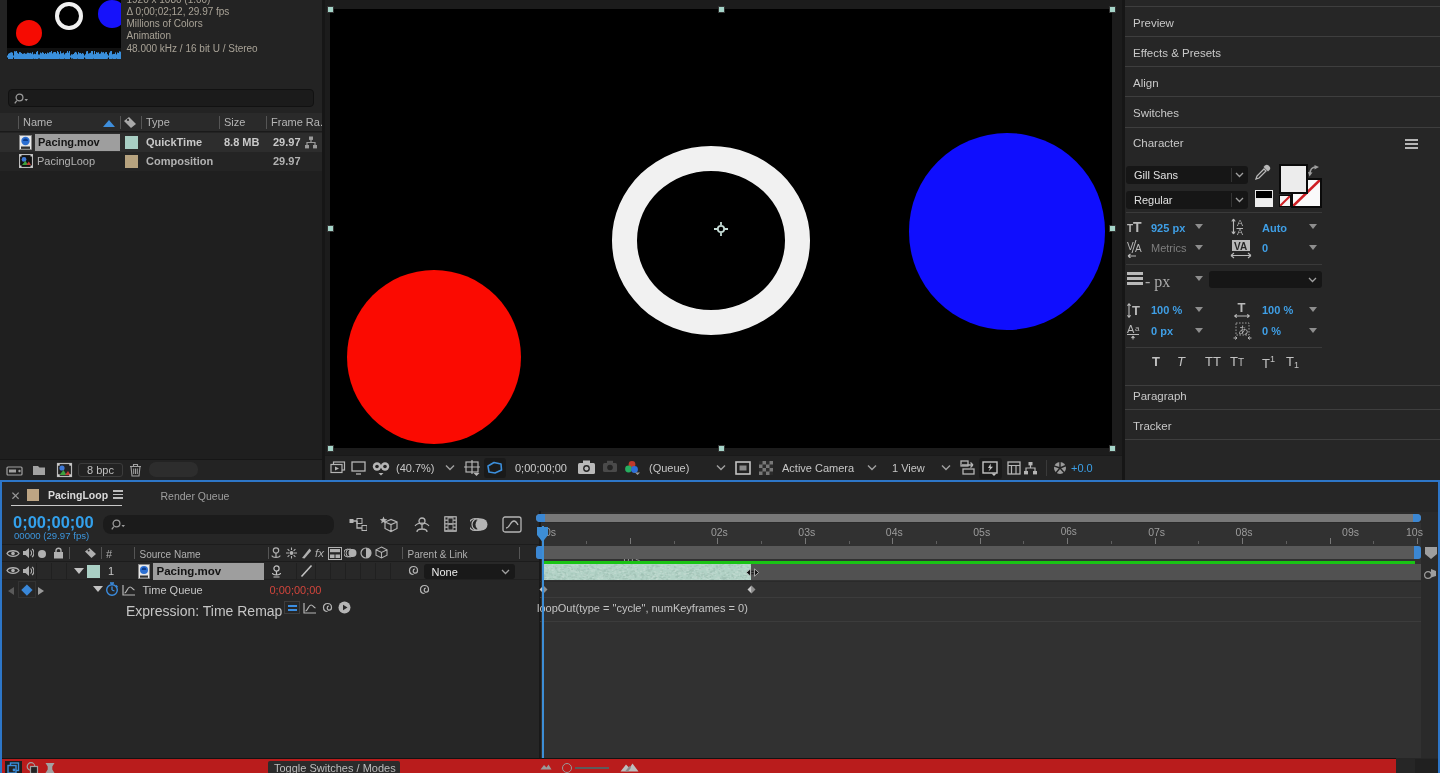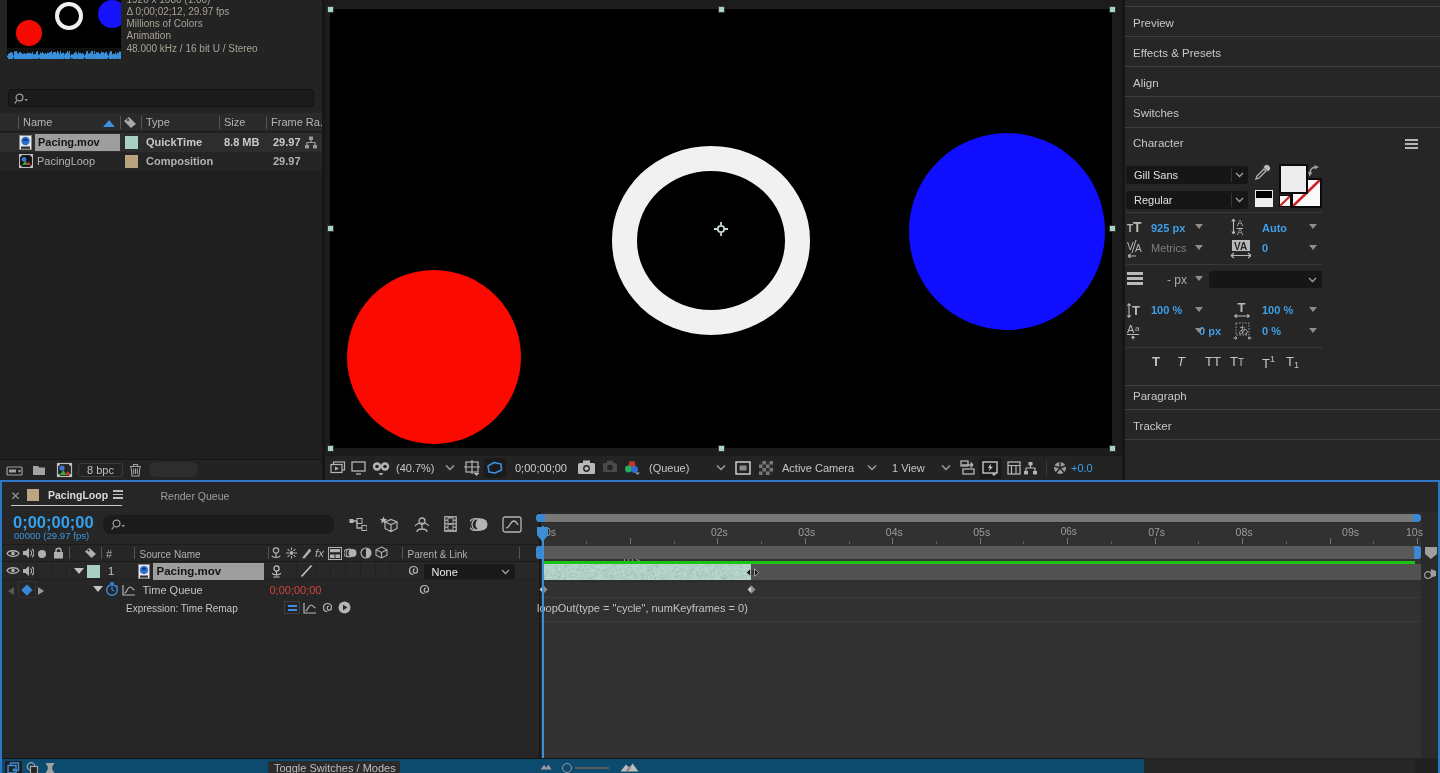--- a/index.html
+++ b/index.html
@@ -361,21 +361,21 @@
       <path d="M1 3.5 H21 M1 3.5 L4 1 M1 3.5 L4 6 M21 3.5 L18 1 M21 3.5 L18 6" stroke="#b9b9b9" stroke-width="1.1" fill="none"></path>
     </svg>
     <div class="txt" style="left:137px;top:242px;color:#3f9fe6;font-weight:bold;font-size:11px;">0</div>
     <div class="abs" style="left:184px;top:245px;width:0;height:0;border-left:4.5px solid transparent;border-right:4.5px solid transparent;border-top:5.5px solid #8e8e8e;"></div>
 
     <div class="abs" style="left:1px;top:264px;width:196px;height:1px;background:#3a3a3a;"></div>
 
     <div class="abs" style="left:2px;top:272px;width:16px;height:2.6px;background:#b9b9b9;"></div>
     <div class="abs" style="left:2px;top:277px;width:16px;height:2.6px;background:#b9b9b9;"></div>
     <div class="abs" style="left:2px;top:282px;width:16px;height:2.6px;background:#b9b9b9;"></div>
-    <div class="txt" style="left:42px;top:273px;color:#ababab;font-size:12px;">- px</div>
+    <div class="txt" style="left:20px;top:273px;color:#ababab;font-size:16px;font-family:Liberation Serif, serif;">- px</div>
     <div class="abs" style="left:70px;top:276px;width:0;height:0;border-left:4.5px solid transparent;border-right:4.5px solid transparent;border-top:5.5px solid #8e8e8e;"></div>
     <div class="abs" style="left:84px;top:271px;width:113px;height:17px;background:#161616;border-radius:3px;">
       <svg class="abs" style="left:99px;top:6px;" width="9" height="6">
           <path d="M1 1 L4.5 4.5 L8 1" stroke="#a0a0a0" stroke-width="1.3" fill="none"></path>
         </svg>
     </div>
 
     <svg class="abs" style="left:2px;top:302px;" width="18" height="17" viewBox="0 0 18 17">
       <text x="5" y="13" font-family="Liberation Sans" font-size="13" fill="#b9b9b9" font-weight="bold">T</text>
       <path d="M2 1.5 V15.5 M2 1.5 L0.4 3.8 M2 1.5 L3.6 3.8 M2 15.5 L0.4 13.2 M2 15.5 L3.6 13.2" stroke="#b9b9b9" stroke-width="1.1" fill="none"></path>
@@ -388,21 +388,21 @@
     </svg>
     <div class="txt" style="left:137px;top:304px;color:#3f9fe6;font-weight:bold;font-size:11px;">100 %</div>
     <div class="abs" style="left:184px;top:307px;width:0;height:0;border-left:4.5px solid transparent;border-right:4.5px solid transparent;border-top:5.5px solid #8e8e8e;"></div>
 
     <svg class="abs" style="left:2px;top:323px;" width="18" height="17" viewBox="0 0 18 17">
       <text x="0" y="10" font-family="Liberation Sans" font-size="11" fill="#b9b9b9">A</text>
       <text x="8" y="8" font-family="Liberation Sans" font-size="8" fill="#b9b9b9">a</text>
       <path d="M0 11.5 H12" stroke="#b9b9b9" stroke-width="1"></path>
       <path d="M6 16.5 V13 M6 13 L4.5 15 M6 13 L7.5 15" stroke="#b9b9b9" stroke-width="1.1" fill="none"></path>
     </svg>
-    <div class="txt" style="left:26px;top:325px;color:#3f9fe6;font-weight:bold;font-size:11px;margin-left:48px;">0 px</div>
+    <div class="txt" style="left:26px;top:325px;color:#3f9fe6;font-weight:bold;font-size:11px;">0 px</div>
     <div class="abs" style="left:70px;top:328px;width:0;height:0;border-left:4.5px solid transparent;border-right:4.5px solid transparent;border-top:5.5px solid #8e8e8e;"></div>
     <svg class="abs" style="left:108px;top:322px;" width="20" height="18" viewBox="0 0 20 18">
       <rect x="3" y="1" width="13" height="12" fill="none" stroke="#9a9a9a" stroke-width="1" stroke-dasharray="1.6 1.4"></rect>
       <text x="5.5" y="11" font-family="Liberation Sans" font-size="10" fill="#b9b9b9">あ</text>
       <path d="M0.5 16 H4 M4 16 L2.2 14.5 M4 16 L2.2 17.5 M18.5 16 H15 M15 16 L16.8 14.5 M15 16 L16.8 17.5" stroke="#b9b9b9" stroke-width="1" fill="none"></path>
     </svg>
     <div class="txt" style="left:137px;top:325px;color:#3f9fe6;font-weight:bold;font-size:11px;">0 %</div>
     <div class="abs" style="left:184px;top:328px;width:0;height:0;border-left:4.5px solid transparent;border-right:4.5px solid transparent;border-top:5.5px solid #8e8e8e;"></div>
 
     <div class="abs" style="left:1px;top:347px;width:196px;height:1px;background:#3a3a3a;"></div>
@@ -606,21 +606,21 @@
     <svg class="abs" style="left:121.5px;top:104px;" width="14" height="12" viewBox="0 0 14 12">
       <path d="M1 1 V11 H13" stroke="#b5b5b5" stroke-width="1.2" fill="none"></path>
       <path d="M2.5 9 C5 9 5 3 8 3 C10 3 10.5 5.5 12.5 6" stroke="#b5b5b5" stroke-width="1.2" fill="none"></path>
     </svg>
     <div class="txt" style="left:142.5px;top:103.5px;color:#c6c6c6;font-size:11px;">Time Queue</div>
     <div class="txt" style="left:269.5px;top:103.5px;color:#d2453c;font-size:11px;">0;00;00;00</div>
     <svg class="abs" style="left:418px;top:103px;" width="13" height="13" viewBox="0 0 13 13">
       <path d="M6.5 10.5 C4 10.5 2.5 8.8 2.5 6.5 C2.5 4.2 4.2 2.5 6.5 2.5 C8.8 2.5 10.5 4.2 10.5 6.5 C10.5 8 9.5 9.2 8.2 9.2 C7 9.2 6.2 8.2 6.2 7 C6.2 6 6.9 5.2 7.8 5.2" fill="none" stroke="#b5b5b5" stroke-width="1.2"></path>
     </svg>
 
-    <div class="txt" style="left:126px;top:122.5px;color:#c6c6c6;font-size:10px;">Expression: Time Remap</div>
+    <div class="txt" style="left:126px;top:122.5px;color:#c6c6c6;font-size:14px;">Expression: Time Remap</div>
     <div class="abs" style="left:284px;top:121px;width:16px;height:12.5px;border:1px solid #3e3e3e;">
       <div class="abs" style="left:2.5px;top:2.5px;width:9px;height:2.2px;background:#3b8de0;"></div>
       <div class="abs" style="left:2.5px;top:6.5px;width:9px;height:2.2px;background:#3b8de0;"></div>
     </div>
     <svg class="abs" style="left:302.5px;top:122px;" width="14" height="12" viewBox="0 0 14 12">
       <path d="M1 1 V11 H13" stroke="#b5b5b5" stroke-width="1.2" fill="none"></path>
       <path d="M2.5 9 C5 9 5 3 8 3 C10 3 10.5 5.5 12.5 6" stroke="#b5b5b5" stroke-width="1.2" fill="none"></path>
     </svg>
     <svg class="abs" style="left:321px;top:121px;" width="13" height="13" viewBox="0 0 13 13">
       <path d="M6.5 10.5 C4 10.5 2.5 8.8 2.5 6.5 C2.5 4.2 4.2 2.5 6.5 2.5 C8.8 2.5 10.5 4.2 10.5 6.5 C10.5 8 9.5 9.2 8.2 9.2 C7 9.2 6.2 8.2 6.2 7 C6.2 6 6.9 5.2 7.8 5.2" fill="none" stroke="#b5b5b5" stroke-width="1.2"></path>
@@ -1609,21 +1609,21 @@
 
     <div class="abs" style="left:540px;top:100.5px;width:881px;height:1px;background:#2a2a2a;"></div>
     <div class="abs" style="left:540px;top:117px;width:881px;height:1px;background:#3c3c3c;"></div>
     <div class="abs" style="left:540px;top:140.5px;width:881px;height:1px;background:#3c3c3c;"></div>
 
     <div class="abs" style="left:542px;top:46px;width:1.6px;height:231.5px;background:#3d8ed6;"></div>
     <svg class="abs" style="left:536.2px;top:46px;" width="13" height="17" viewBox="0 0 13 17">
       <path d="M1 1 H12 V9 L6.5 16 L1 9 Z" fill="#3d8ed6"></path>
     </svg>
 
-    <div class="abs" style="left:0;top:277.5px;width:1144px;height:15.5px;background:#0c4a6e;border-top:1.2px solid #131313;">
+    <div class="abs" style="left:0;top:277.5px;width:1396px;height:15.5px;background:#b91c1c;border-top:1.2px solid #131313;">
       <div class="abs" style="left:1415px;top:0;width:23px;height:15.5px;background:#202020;"></div>
       <div class="abs" style="left:5px;top:2px;width:17px;height:13px;background:#1e1e1e;"></div>
       <svg class="abs" style="left:7px;top:3px;" width="13" height="12" viewBox="0 0 13 12">
         <rect x="3.5" y="1" width="8" height="7.5" fill="none" stroke="#3c8fdc" stroke-width="1.4"></rect>
         <rect x="1" y="3.5" width="8" height="7.5" fill="#232323" stroke="#3c8fdc" stroke-width="1.4"></rect>
         <circle cx="7" cy="8" r="1.4" fill="#3c8fdc"></circle>
       </svg>
       <svg class="abs" style="left:26px;top:3px;" width="13" height="12" viewBox="0 0 13 12">
         <circle cx="5" cy="4.5" r="3.8" fill="none" stroke="#a2a2a2" stroke-width="1.2"></circle>
         <rect x="4.5" y="4.5" width="7" height="7" fill="#232323" stroke="#a2a2a2" stroke-width="1.2"></rect>

